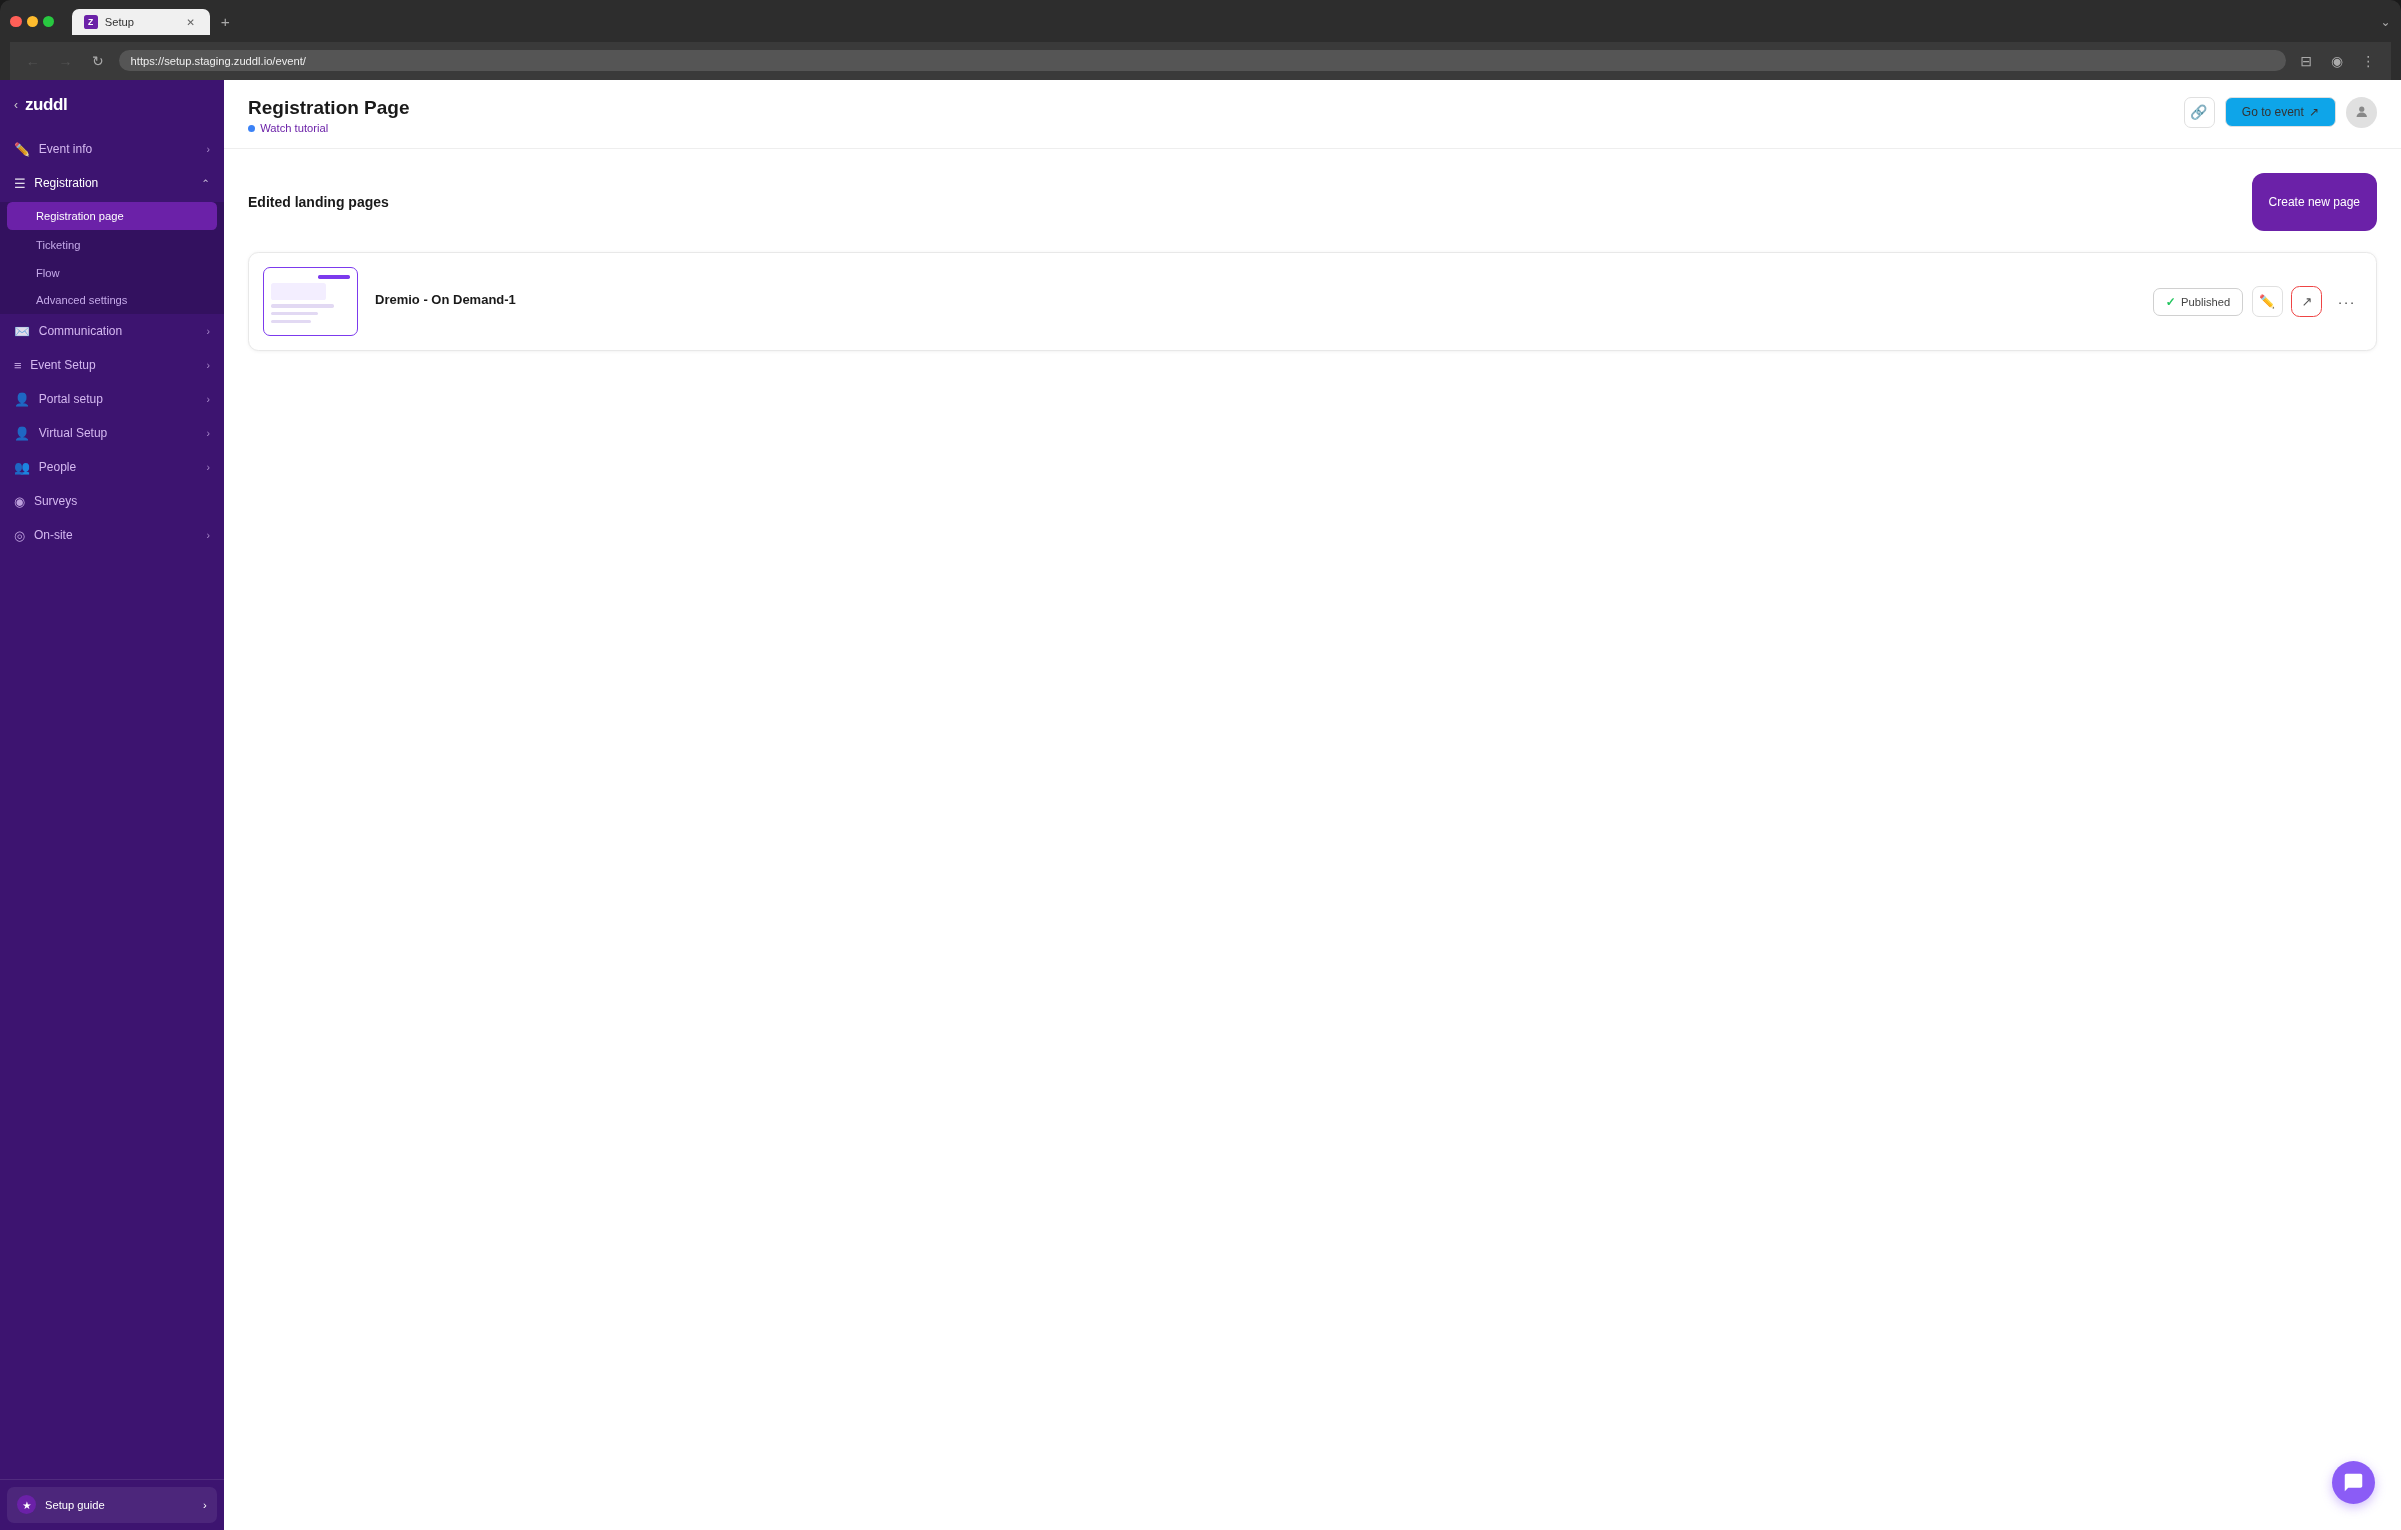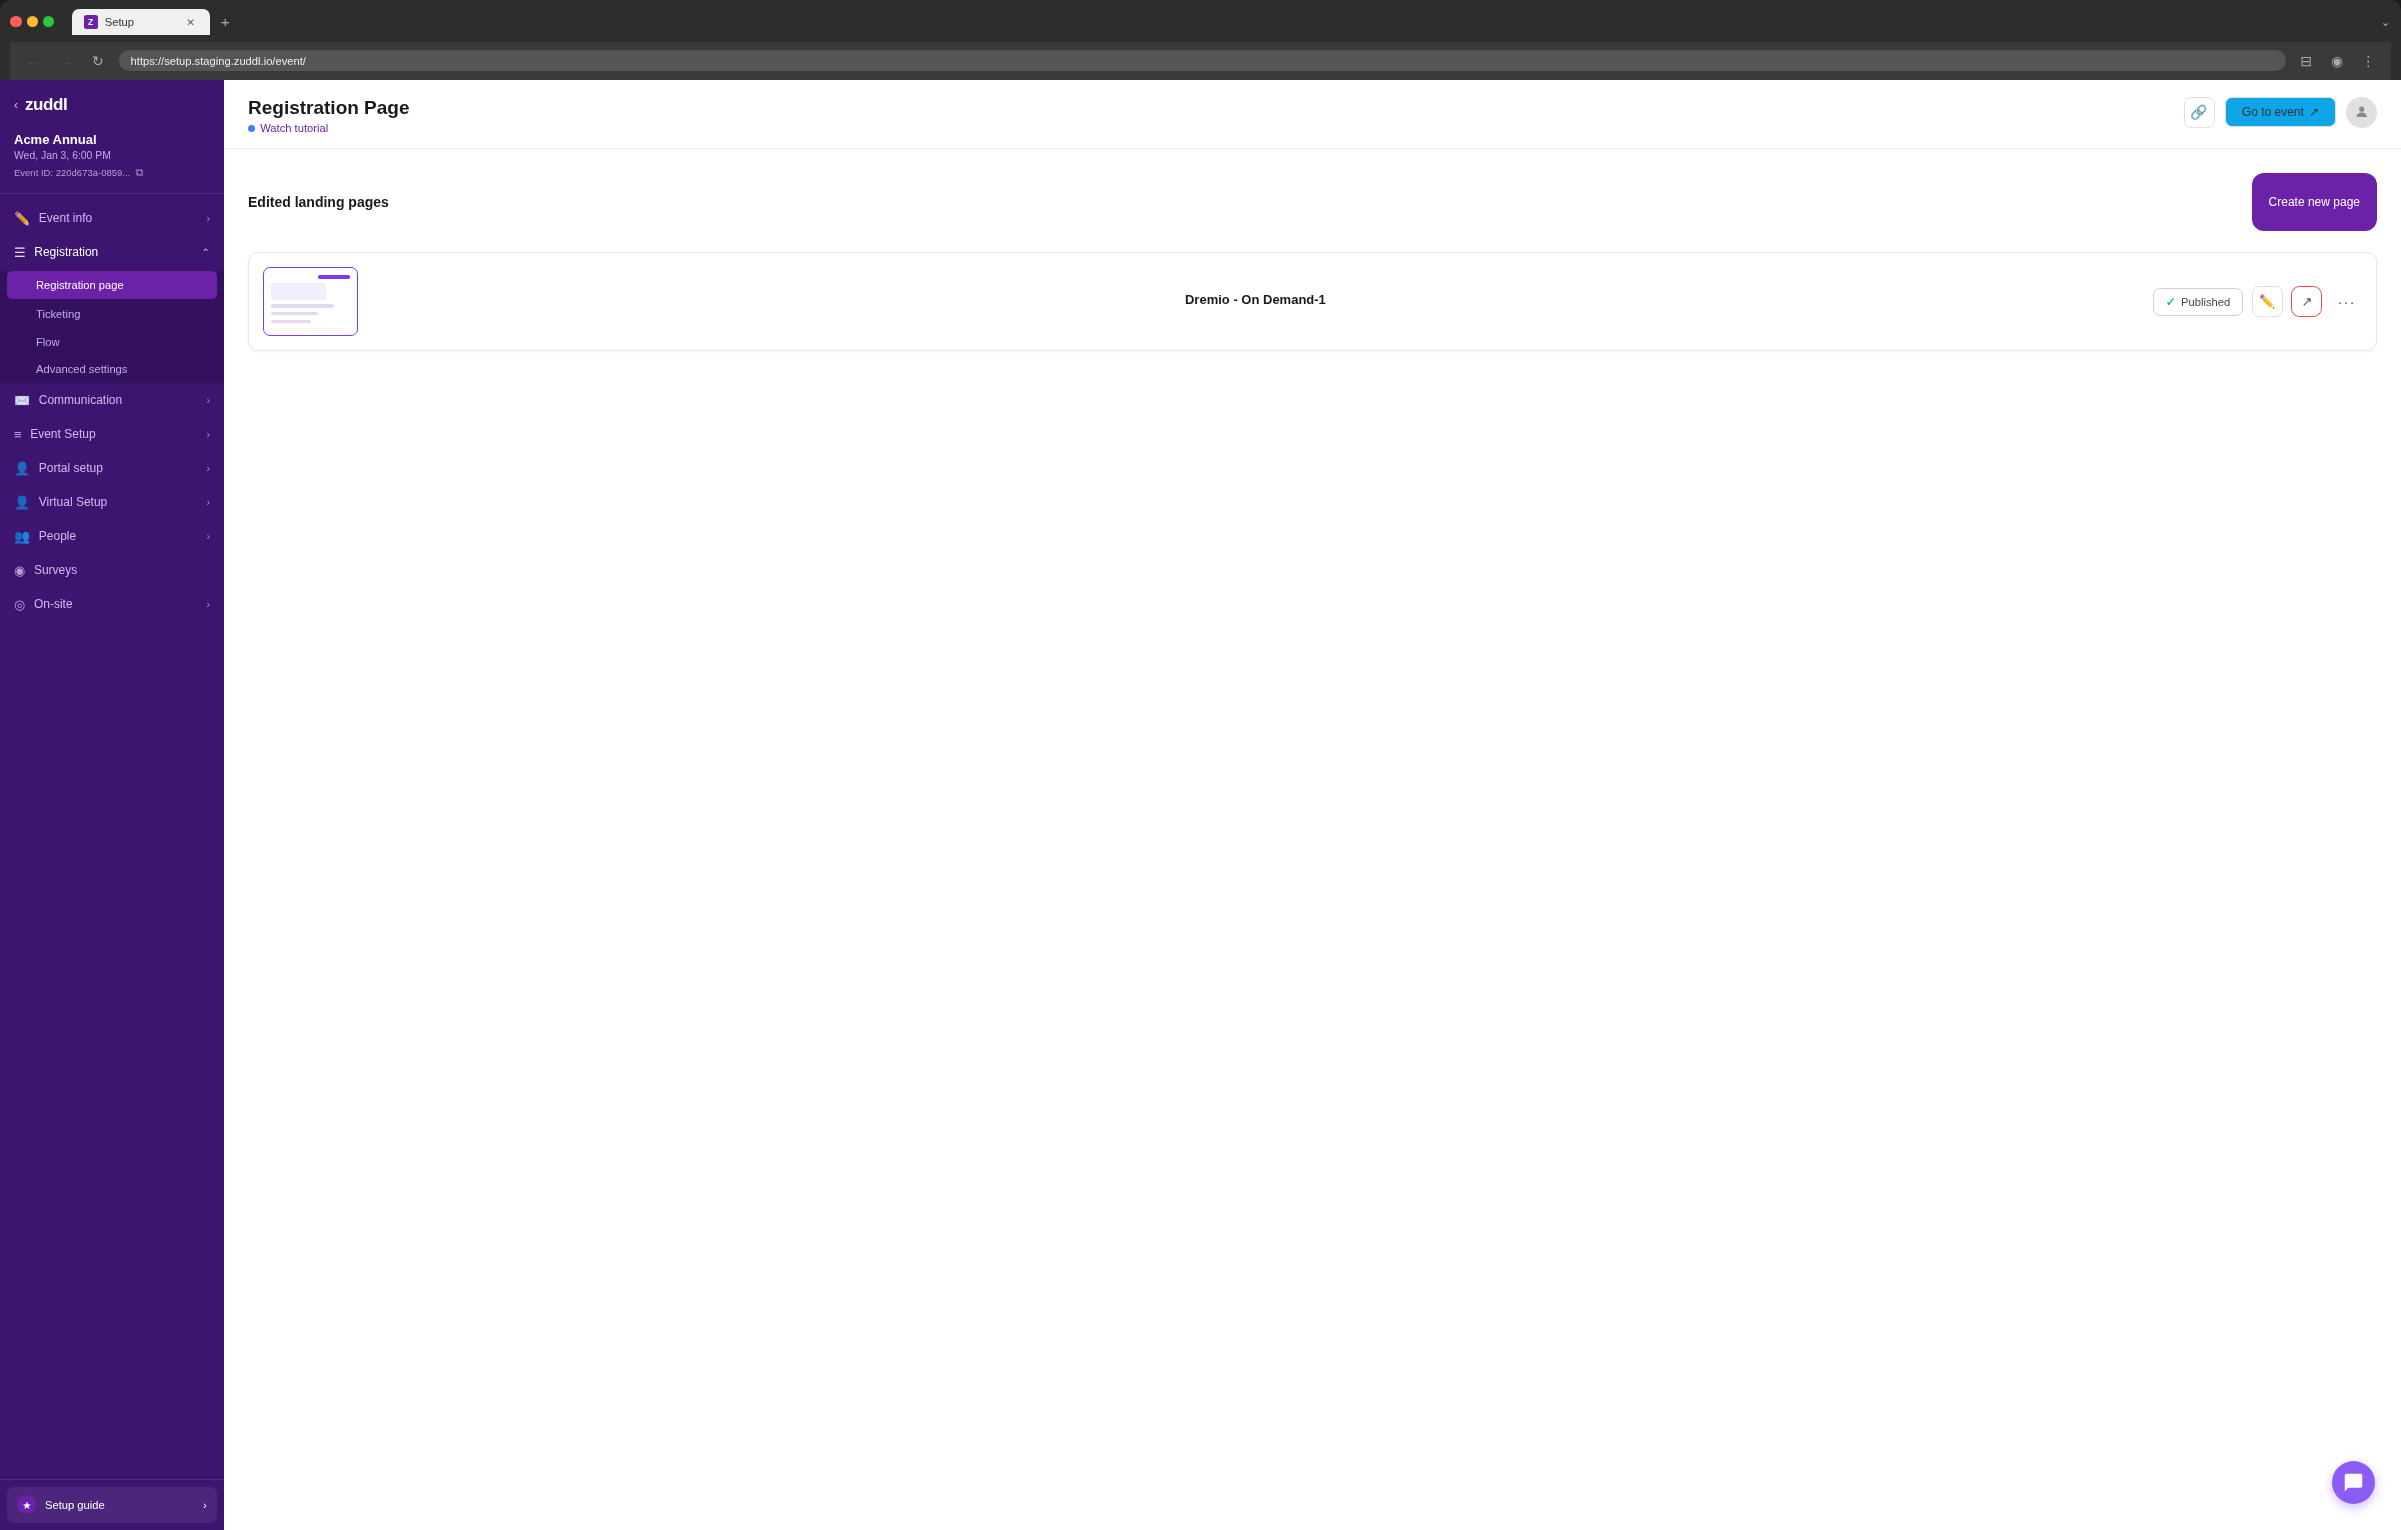--- a/index.html
+++ b/index.html
@@ -83,21 +83,21 @@
     .page-thumbnail { width: 95px; height: 69px; border: 1.7px solid #7c3aed; border-radius: 7px; background: white; overflow: hidden; flex-shrink: 0; display: flex; align-items: center; justify-content: center; }
     .thumbnail-inner { width: 100%; height: 100%; position: relative; padding: 7px; }
     .thumb-line { height: 3.5px; border-radius: 1.7px; margin-bottom: 4.3px; }
     .thumb-line.purple { background: #7c3aed; width: 40%; margin-left: auto; }
     .thumb-line.light { background: #e2d9f3; }
     .thumb-line.w60 { width: 60%; }
     .thumb-line.w80 { width: 80%; }
     .thumb-line.w50 { width: 50%; }
     .thumb-box { height: 17px; background: #f3eeff; border-radius: 2.6px; margin-bottom: 4.3px; width: 70%; }
 
-    .page-info { flex: 1; text-align: center; }
+    .page-info { flex: 1; }
     .page-name { font-size: 13px; font-weight: 600; color: #1a1a1a; margin-bottom: 3.5px; }
     .page-last-edited { font-size: 10.4px; color: #888; }
 
     .page-actions { display: flex; align-items: center; gap: 8.6px; }
     .published-badge { display: flex; align-items: center; gap: 5.2px; padding: 6px 12px; border: 1.3px solid #d0d0d0; border-radius: 7px; font-size: 11.2px; color: #444; background: white; }
     .published-check { color: #22c55e; font-size: 12px; font-weight: bold; }
     .action-icon-btn { width: 31px; height: 31px; border: 1.3px solid #e0e0e0; border-radius: 7px; display: flex; align-items: center; justify-content: center; cursor: pointer; color: #555; font-size: 13px; }
     .action-icon-btn.highlighted { border: 1.7px solid #ef4444; border-radius: 8.6px; }
     .more-btn { width: 31px; height: 31px; display: flex; align-items: center; justify-content: center; cursor: pointer; color: #555; font-size: 15.5px; letter-spacing: 0.9px; }
 
@@ -140,28 +140,20 @@
 </div>
 
 <div class="app-container">
 
   <div class="sidebar">
     <div class="sidebar-back">
       <span class="sidebar-back-icon">‹</span>
       <span class="sidebar-logo">zuddl</span>
     </div>
 
-    <div class="sidebar-event">
-      <div class="sidebar-event-name">Acme Annual</div>
-      <div class="sidebar-event-date">Wed, Jan 3, 6:00 PM</div>
-      <div class="sidebar-event-id">
-        <span>Event ID: 220d673a-0859...</span>
-        <span class="copy-icon">⧉</span>
-      </div>
-    </div>
 
     <div class="sidebar-nav">
 
       <div class="nav-item">
         <div class="nav-item-left">
           <span class="nav-icon-sm">✏️</span>
           <span>Event info</span>
         </div>
         <span class="nav-chevron">›</span>
       </div>

